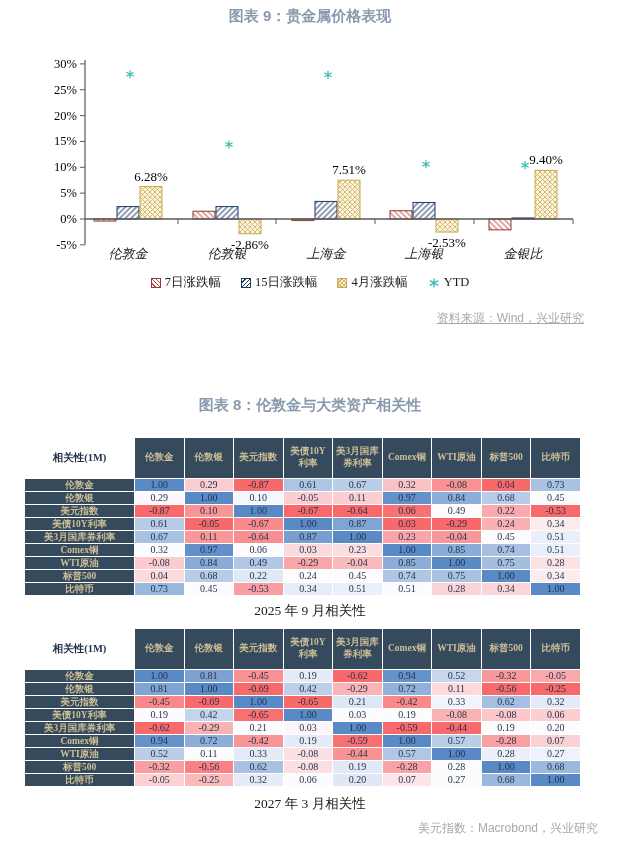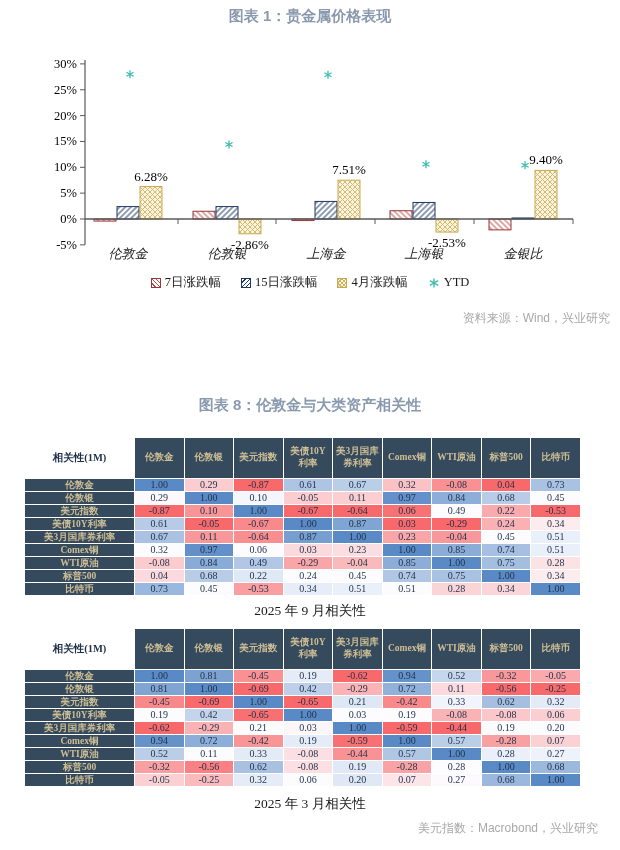--- a/index.html
+++ b/index.html
@@ -15,21 +15,21 @@
 
   #chart{position:absolute;left:30px;top:52px;width:570px;height:215px;}
 
   #legend{position:absolute;top:274px;left:0;width:100%;display:flex;
           justify-content:center;align-items:center;gap:20px;
           font-family:"Liberation Serif",serif;font-size:12.5px;color:#1a1a1a;}
   .legend-item{display:flex;align-items:center;gap:4px;}
   .swatch{width:10px;height:10px;border:1px solid #333;box-sizing:border-box;display:inline-block;}
 
   .source{position:absolute;font-size:12px;color:#A9A9A9;}
-  #source1{top:310px;right:10px;}
+  #source1{top:310px;right:36px;text-decoration:underline;}
   #source2{top:820px;right:22px;}
 
   .corr-wrap{position:absolute;left:24px;width:557px;}
   #table1{top:437px;}
   #table2{top:628px;}
 
   table.corr{border-collapse:collapse;width:557px;table-layout:fixed;}
   .corr col.label-col{width:110px;}
   .corr th,.corr td{border:1px solid #fff;text-align:center;vertical-align:middle;padding:0;}
   .corr thead th{background:#364A5E;color:#CDBE95;font-size:9.5px;font-weight:bold;
@@ -45,21 +45,21 @@
            font-family:"Liberation Serif",serif;font-size:13.5px;color:#1a1a1a;}
   #cap1{top:602px;}
   #cap2{top:795px;}
 </style>
 </head>
 <body>
 
 <div class="page">
 
   <section>
-    <h2 class="fig-title" id="fig1-title">图表 1：贵金属价格表现</h2>
+    <h2 class="fig-title" id="fig1-title">图表 9：贵金属价格表现</h2>
     <div id="chart"><svg width="570" height="215" viewBox="0 0 570 215">
           <defs>
             <pattern id="h-down" patternUnits="userSpaceOnUse" width="4" height="4" patternTransform="rotate(-45)">
               <rect width="4" height="4" fill="#ffffff"></rect>
               <line x1="1" y1="-1" x2="1" y2="5" stroke="#C0504D" stroke-width="1"></line>
             </pattern>
             <pattern id="h-up" patternUnits="userSpaceOnUse" width="4" height="4" patternTransform="rotate(45)">
               <rect width="4" height="4" fill="#ffffff"></rect>
               <line x1="1" y1="-1" x2="1" y2="5" stroke="#1F3864" stroke-width="1"></line>
             </pattern>
@@ -421,17 +421,17 @@
               <td style="background: rgb(252, 252, 255);">0.06</td>
               <td style="background: rgb(224, 232, 245);">0.20</td>
               <td style="background: rgb(251, 229, 232);">0.07</td>
               <td style="background: rgb(252, 250, 253);">0.27</td>
               <td style="background: rgb(154, 183, 221);">0.68</td>
               <td style="background: rgb(90, 138, 198);">1.00</td>
             </tr>
           </tbody>
         </table>
       </div>
-    <div class="caption" id="cap2">2025 年 3 月相关性</div>
+    <div class="caption" id="cap2">2027 年 3 月相关性</div>
     <div class="source" id="source2">美元指数：Macrobond，兴业研究</div>
   </section>
 
 </div>
 
 </body></html>

